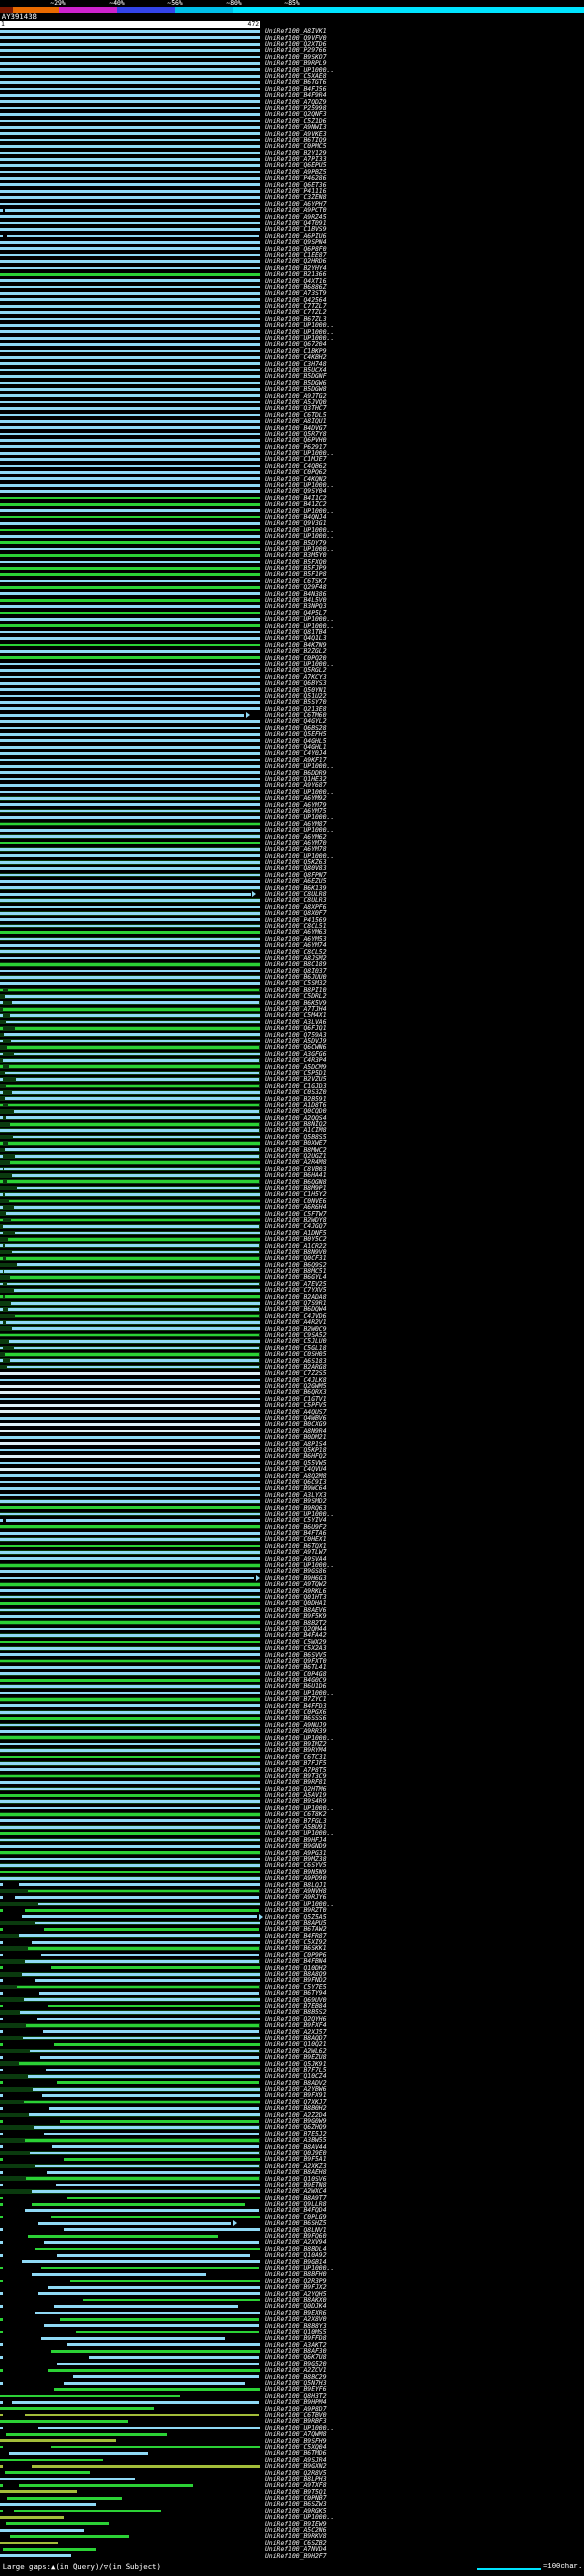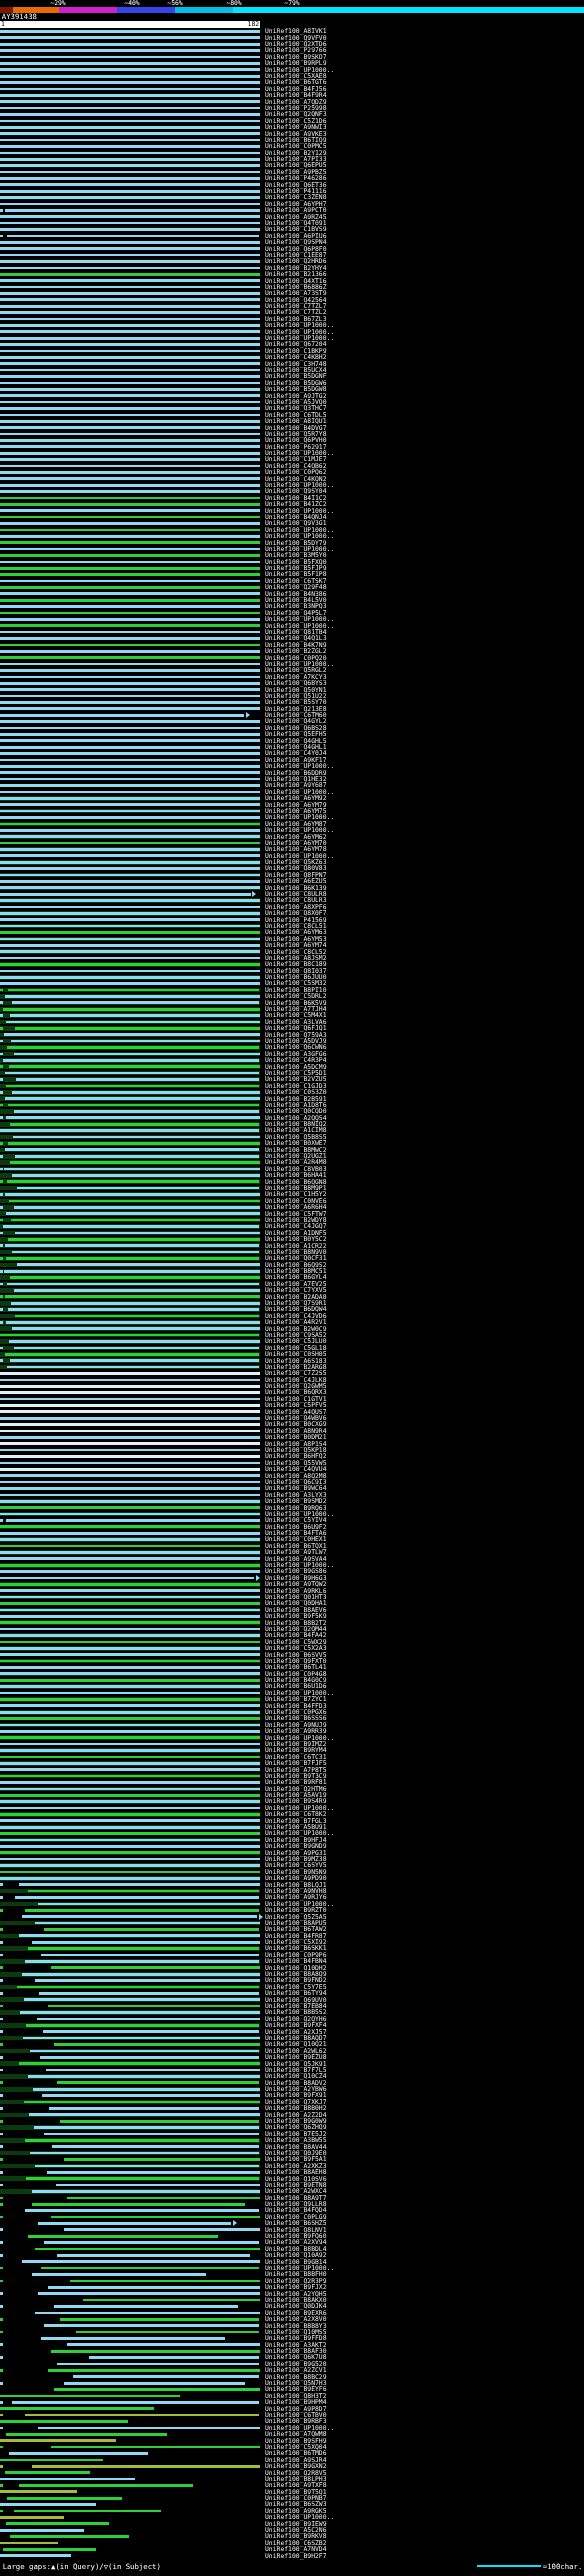--- a/index.html
+++ b/index.html
@@ -1,73 +1,73 @@
 <!DOCTYPE html>
 <html style="font-size:14.6px"><head>
 <meta charset="utf-8">
 <style>
   html,body{margin:0;padding:0;background:#000;}
   .screen{width:585px;height:2576px;background:#000;position:relative;overflow:hidden;
           font-family:"DejaVu Sans Mono",monospace;}
   
   .scale-labels{position:relative;height:7.3px;font-size:6.4px;line-height:7.3px;color:#fff;}
   .scale-labels span{position:absolute;top:0;transform:translateX(-50%);white-space:nowrap;}
-  .sl0{left:58px}.sl1{left:132px}.sl2{left:175px}.sl3{left:234px}.sl4{left:292px}
+  .sl0{left:58px}.sl1{left:117px}.sl2{left:175px}.sl3{left:234px}.sl4{left:292px}
   .scale-bar{display:flex;height:5.5px;width:585px;}
   .scale-bar div{height:100%;}
   
   .query-name{height:8.2px;line-height:8.2px;font-size:7.3px;color:#fff;padding-left:1.8px;}
   .ruler{position:relative;width:260px;height:7.3px;background:#fff;color:#000;
          font-size:6.4px;line-height:7.3px;}
   .ruler .start{position:absolute;left:0.9px;top:0;}
   .ruler .end{position:absolute;right:0.9px;top:0;}
   
-  .rows{position:relative;}
+  .rows{position:relative;font-style:italic;}
   .row{position:relative;height:6.4px;}
   .row .underlay{position:absolute;left:0;top:0.9px;height:4.6px;}
   .row .bar{position:absolute;top:1.8px;height:2.7px;}
   .row .tick{position:absolute;left:0;top:1.8px;width:2.7px;height:2.7px;}
   .row .arrow{position:absolute;top:0;width:0;height:0;
               border-top:3.2px solid transparent;border-bottom:3.2px solid transparent;
               border-left:4.6px solid #0ff;}
   .row .label{position:absolute;left:265px;top:0;font-size:6.4px;line-height:6.4px;
               color:#e8e8e8;white-space:nowrap;}
   
   .footer{height:14.6px;display:flex;justify-content:space-between;align-items:center;
           color:#fff;font-size:7.3px;padding:0 2.7px;}
-  .footer .right{display:flex;align-items:center;}
+  .footer .right{display:flex;align-items:flex-end;font-family:Liberation Mono, monospace;}
   .dash{display:inline-block;width:64px;height:1.8px;margin-right:1.8px;background:#0ff;}
 </style>
 </head>
 <body>
 
 <div class="screen">
 
   <div class="scale-labels">
     <span class="sl0">~29%</span>
     <span class="sl1">~40%</span>
     <span class="sl2">~56%</span>
     <span class="sl3">~80%</span>
-    <span class="sl4">~79%</span>
+    <span class="sl4">~85%</span>
   </div>
 
   <div class="scale-bar" id="scale-bar">
       <div style="background: rgb(122, 24, 0); width: 12.8px;"></div>
       <div style="background: rgb(232, 106, 0); width: 46px;"></div>
       <div style="background: rgb(204, 34, 204); width: 58px;"></div>
       <div style="background: rgb(51, 68, 232); width: 58px;"></div>
       <div style="background: rgb(0, 191, 232); width: 58px;"></div>
       <div style="background: rgb(0, 228, 255); width: 351px;"></div>
     </div>
 
   <div class="query-name">AY391438</div>
 
   <div class="ruler">
     <span class="start">1</span>
-    <span class="end">182</span>
+    <span class="end">472</span>
   </div>
 
   <div class="rows" id="rows">
       <div class="row">
         <div class="bar" style="left: 0px; width: 260px; background: rgb(143, 217, 245);"></div>
         <span class="label">UniRef100_A8IVK1</span>
       </div>
       <div class="row">
         <div class="bar" style="left: 0px; width: 260px; background: rgb(143, 217, 245);"></div>
         <span class="label">UniRef100_Q9VFV0</span>

